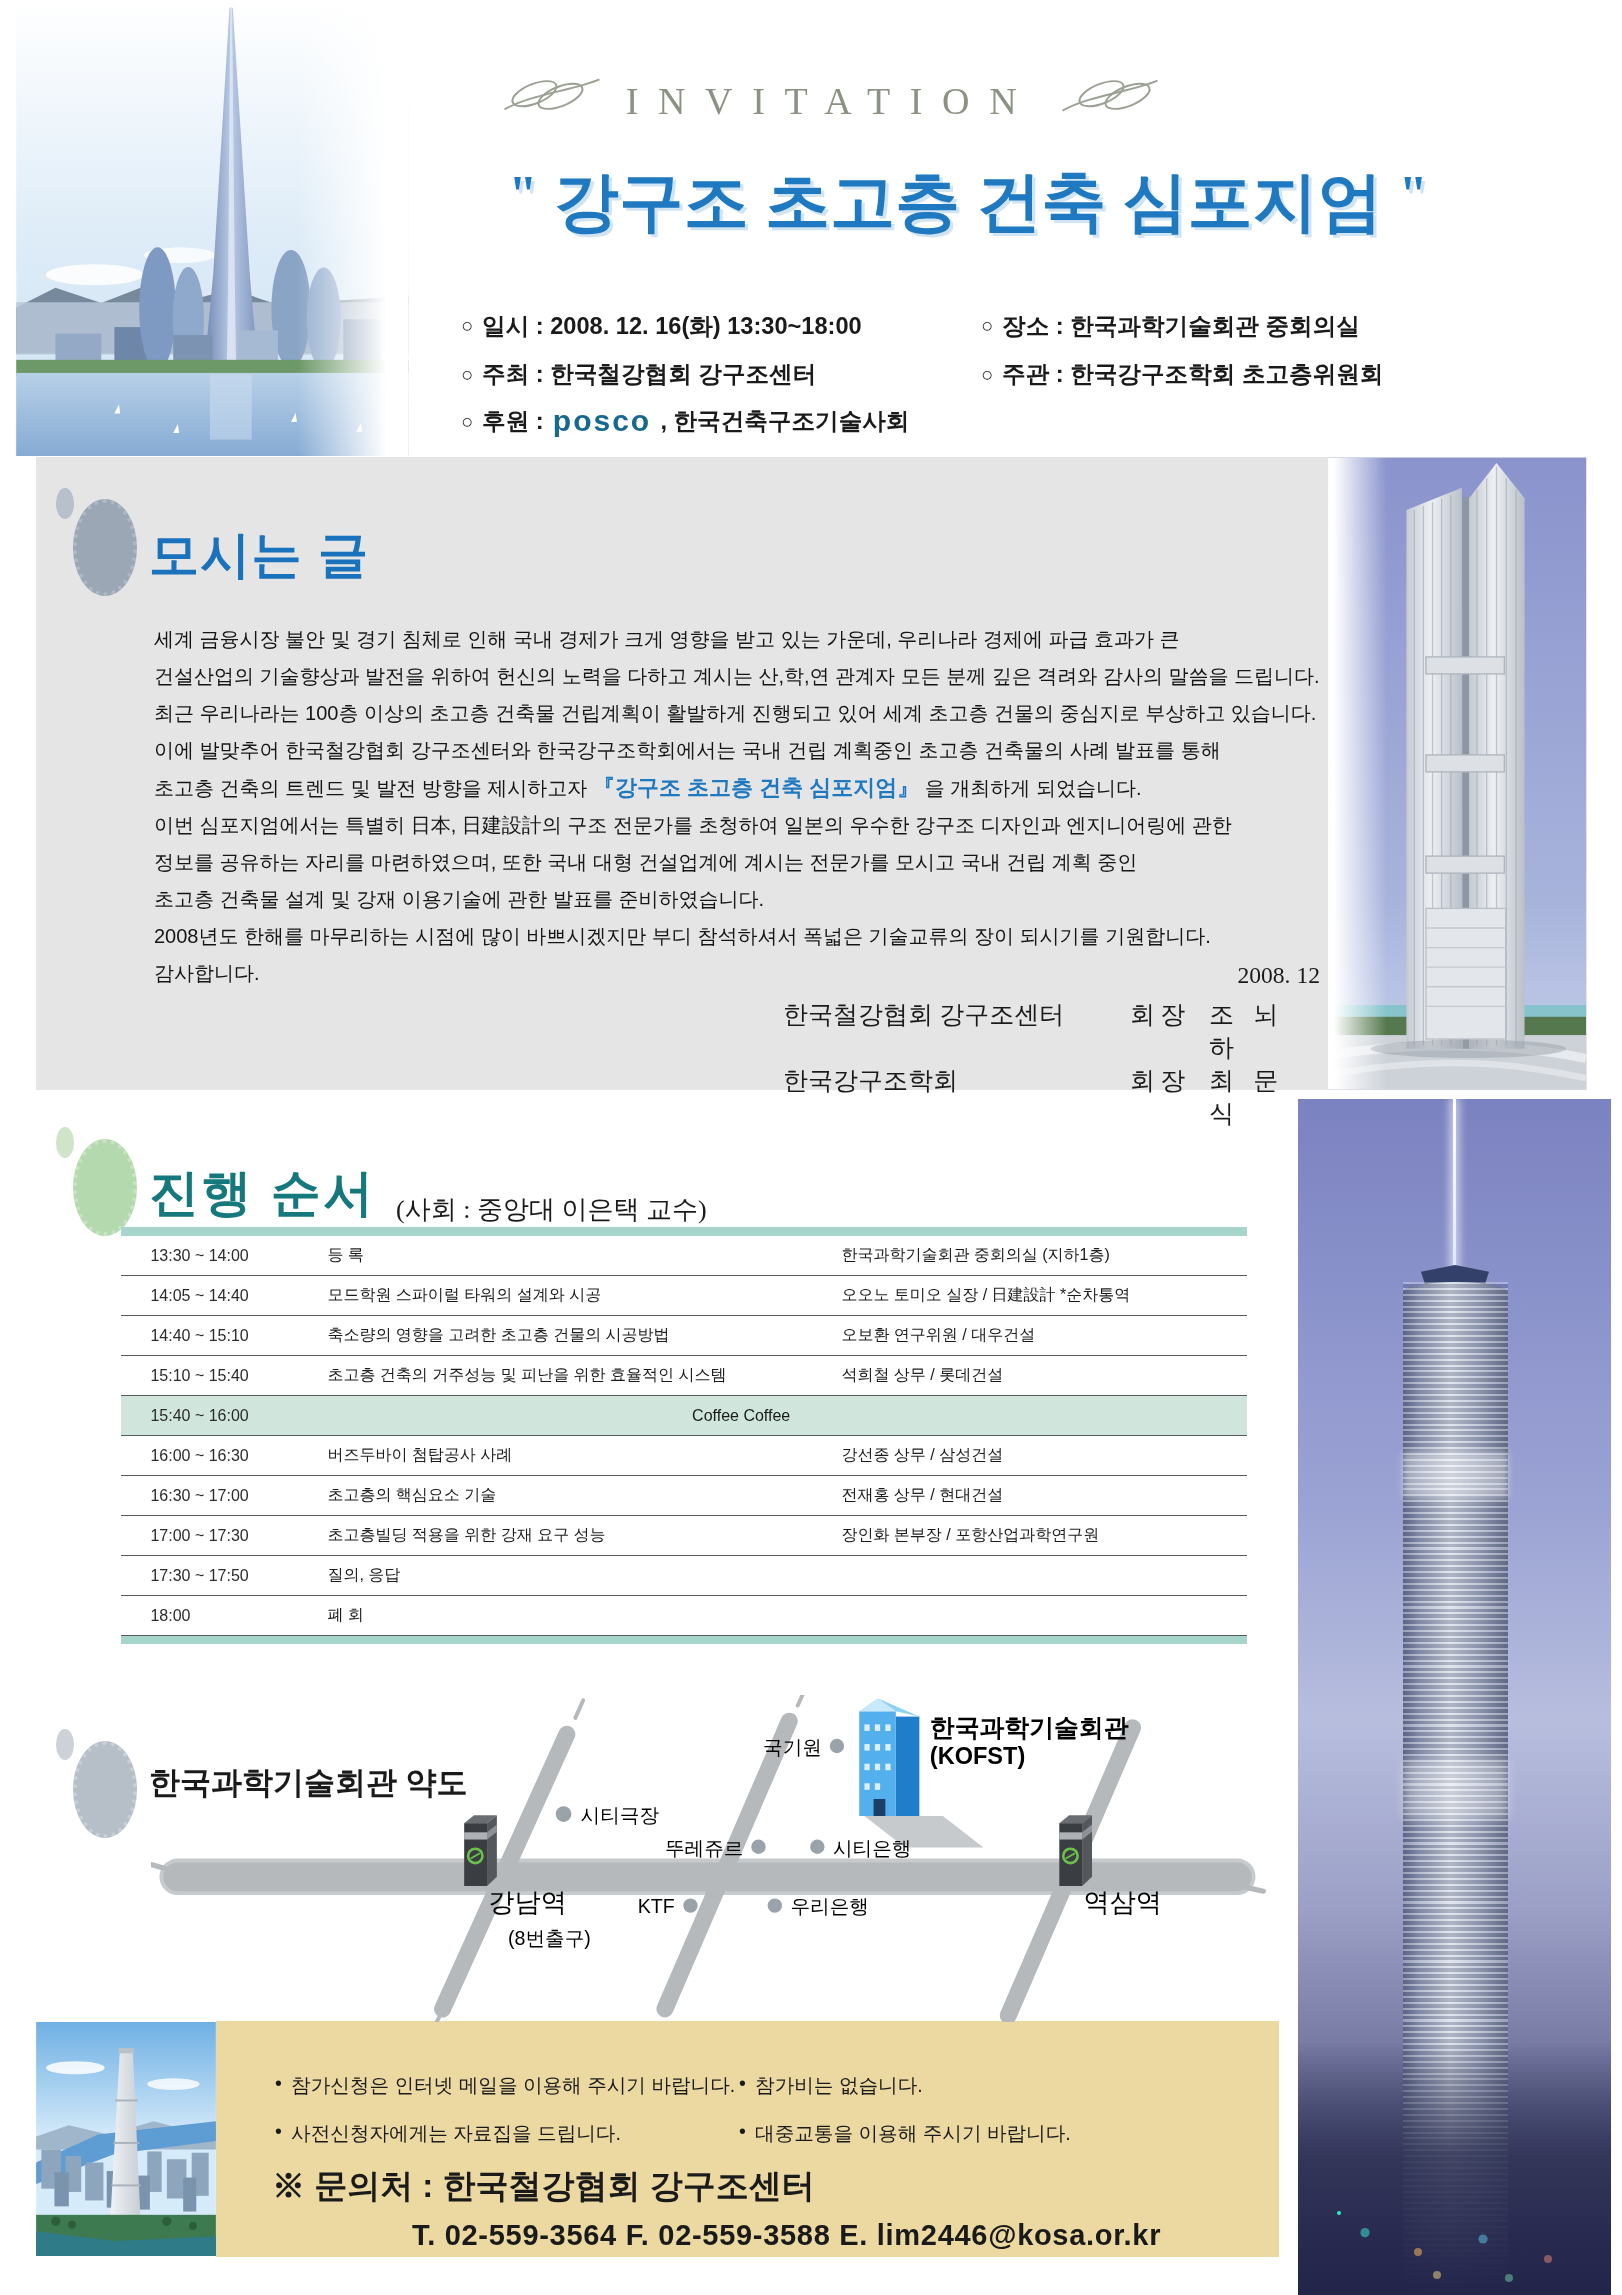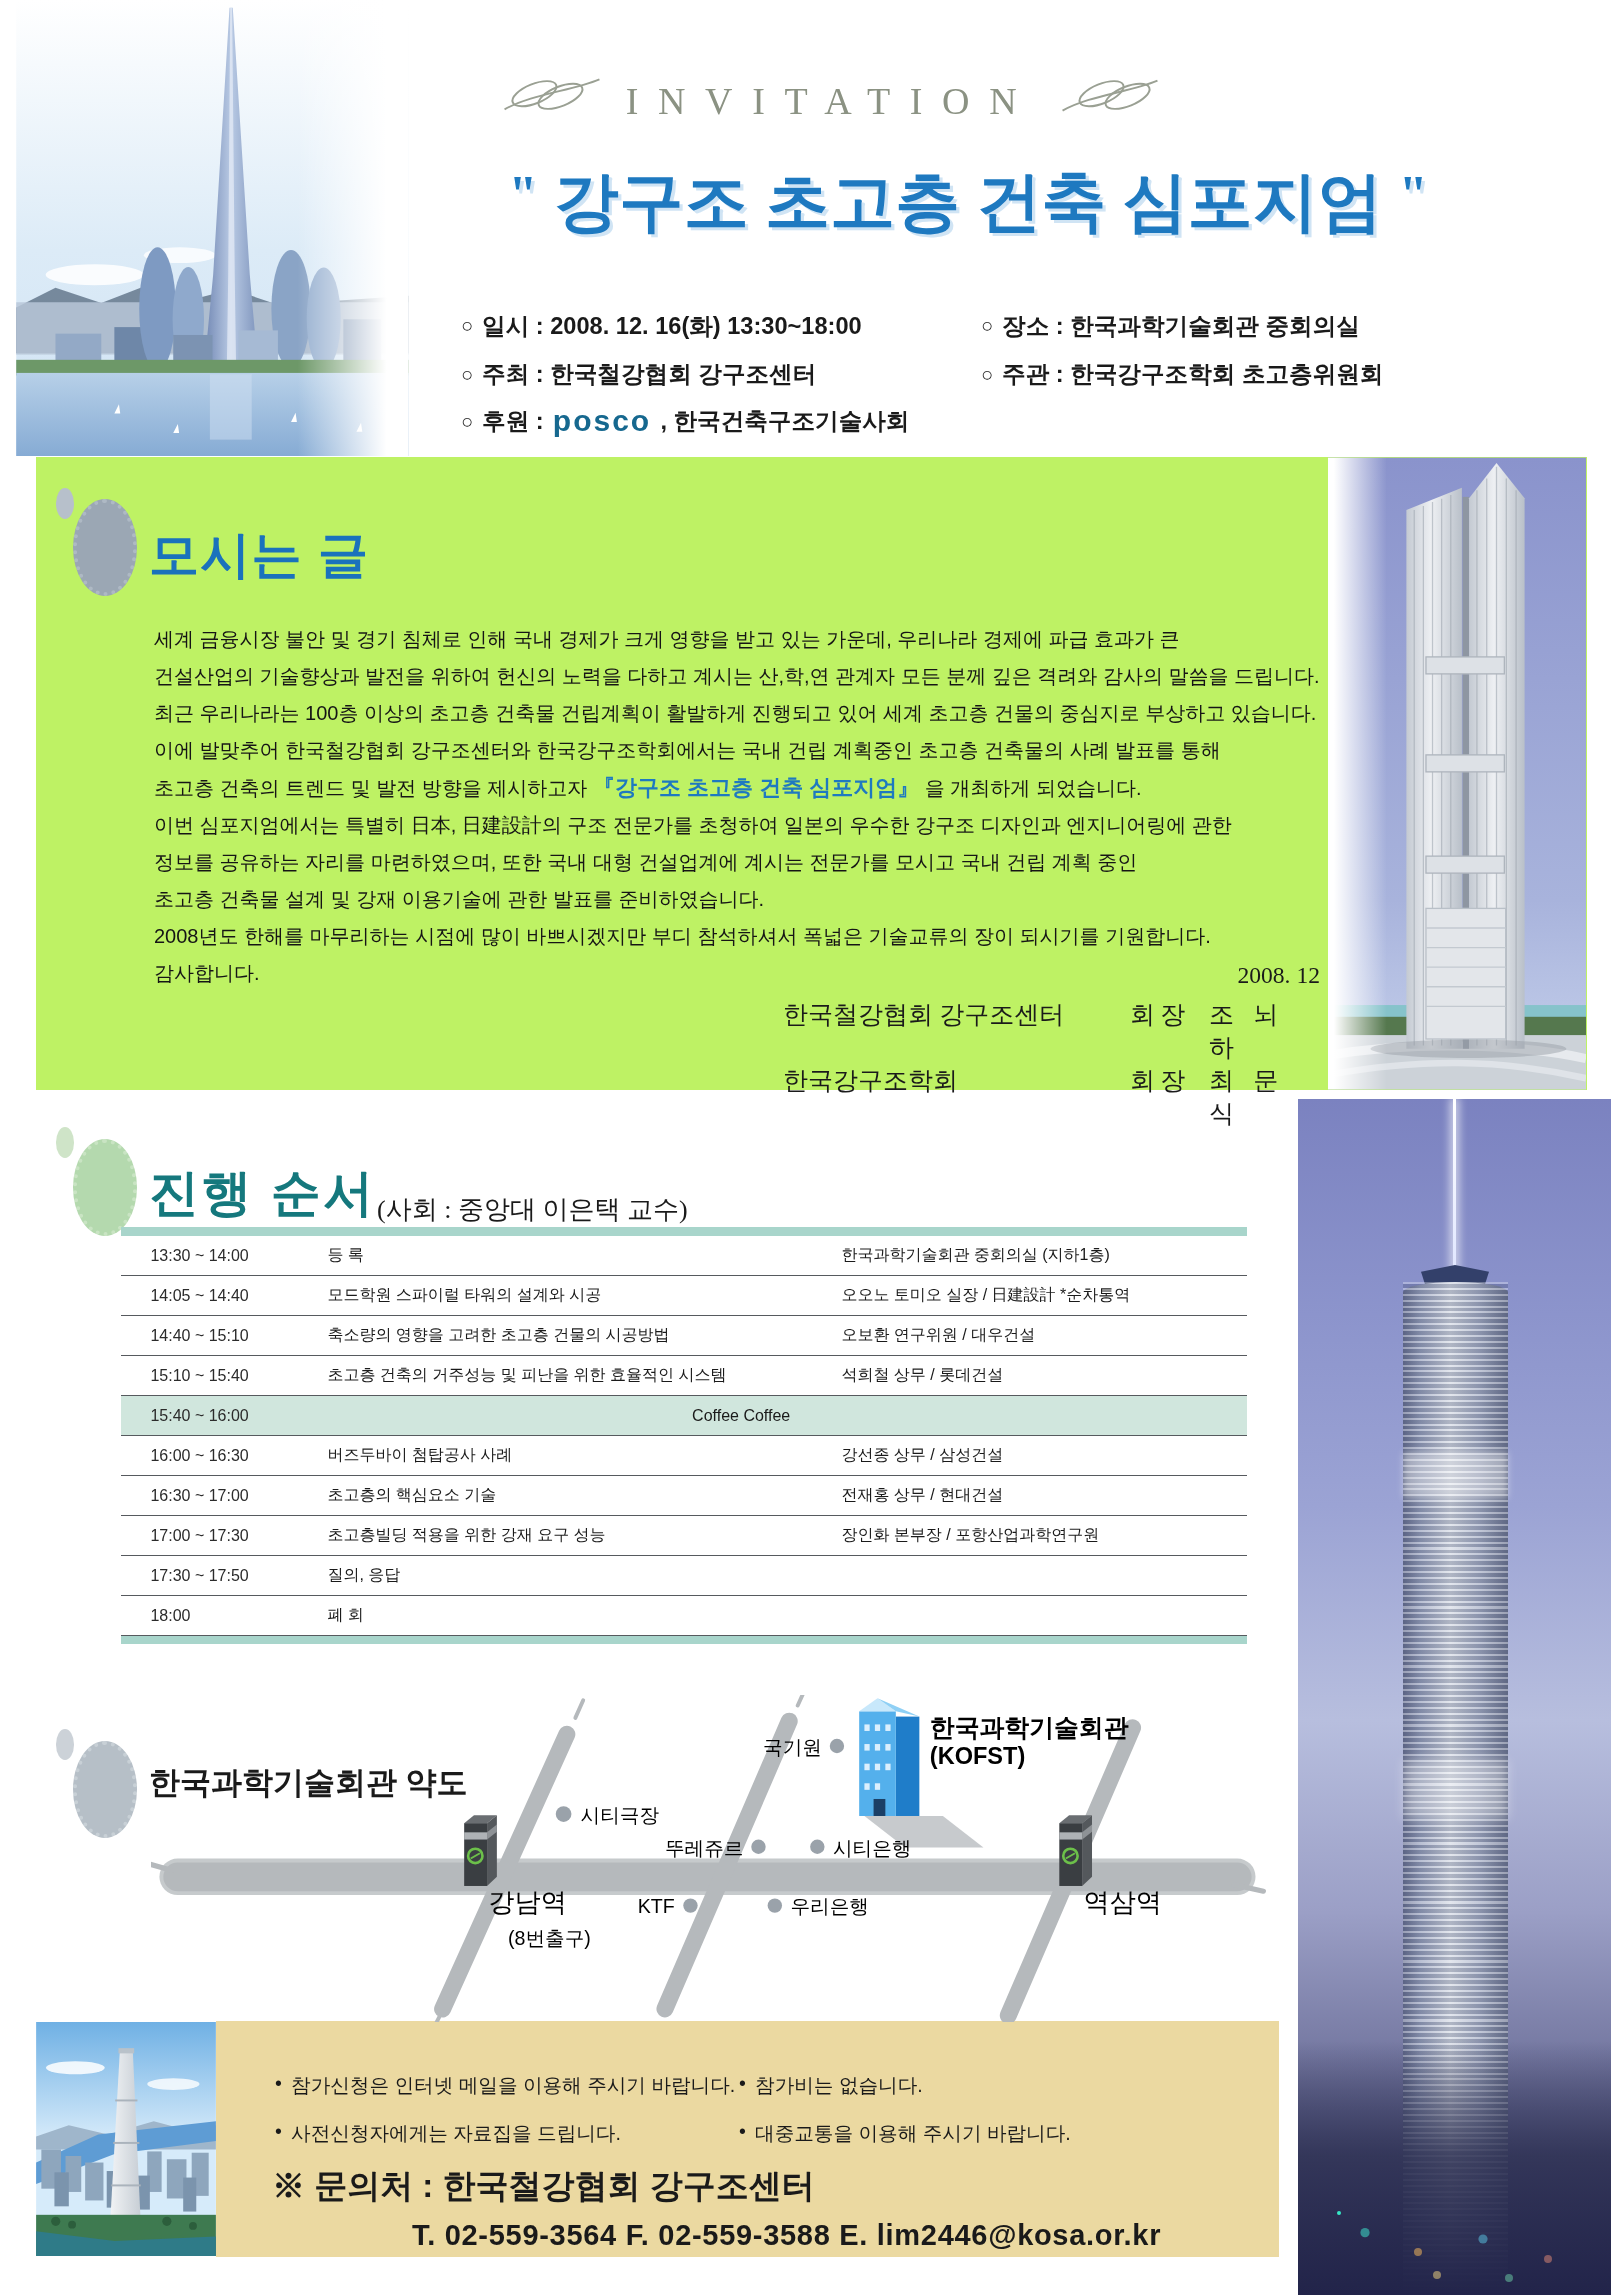--- a/index.html
+++ b/index.html
@@ -15,40 +15,40 @@
   #main-title .q{font-size:52px;vertical-align:11.8px;}
   #details{left:461px;top:306px;width:1047px;height:144px;font-size:23.6px;font-weight:700;}
   .det{position:absolute;white-space:nowrap;display:flex;align-items:center;gap:9.2px;}
   .det .mk{font-size:19.6px;font-weight:400;}
   #det-0{left:0;top:3.9px;} #det-1{left:520px;top:3.9px;}
   #det-2{left:0;top:52px;} #det-3{left:520px;top:52px;}
   #det-4{left:0;top:98px;}
   .posco{font-size:30px;font-weight:800;color:#16688f;letter-spacing:2px;}
 
   
-  #blue-box{left:36px;top:457px;width:1551px;height:633px;background:#bef264;}
+  #blue-box{left:36px;top:457px;width:1551px;height:633px;background:#e5e5e5;}
   .dot-s{border-radius:50%;}
   .dot-c{border-radius:50%;}
   #g-dot{left:19.6px;top:31px;width:18.3px;height:31px;background:#b7c0cb;}
   #g-circle{left:37px;top:42px;width:56px;height:89px;background:#9ba7b4;border:4.6px dotted #aeb9c4;}
   #letter-title{left:113px;top:65px;font-size:50px;font-weight:800;color:#1a72bc;letter-spacing:1.3px;}
   #letter-body{left:118px;top:164px;width:1217px;font-size:20px;line-height:37px;color:#151515;}
   #letter-body .hl{font-size:22px;font-weight:800;color:#1e79c0;}
   #sig-block{right:267px;top:505px;width:589px;text-align:right;font-family:"Liberation Serif",serif;}
   #sig-date{font-size:23.6px;margin-bottom:9.2px;}
   .sig-row{display:flex;width:537px;margin-left:52px;font-size:25px;line-height:33px;}
   .sig-org{flex:1;text-align:left;}
   .sig-title{width:79px;text-align:left;letter-spacing:5.2px;}
   .sig-name{width:111px;text-align:left;letter-spacing:6.5px;}
 
   
   #p-dot{left:56px;top:1127px;width:18.3px;height:31px;background:#cfe4c8;}
   #p-circle{left:73px;top:1139px;width:56px;height:89px;background:#b4d9ae;border:4.6px dotted #c9e4c3;}
   #program-title{left:149px;top:1160px;font-size:50px;font-weight:800;color:#15787d;letter-spacing:2.6px;}
-  #moderator{left:377px;top:1192px;font-size:26px;font-family:"Liberation Serif",serif;}
+  #moderator{left:396px;top:1192px;font-size:26px;font-family:"Liberation Serif",serif;}
   #schedule{left:121px;top:1227px;width:1126px;}
   .band{height:9.2px;background:#a8d5cb;}
   .band.bot{height:7.9px;}
   .s-row{height:39px;display:flex;align-items:center;border-bottom:1.3px solid #565a5e;font-size:16px;}
   .s-row:last-of-type{border-bottom:none;}
   .s-time{width:177px;padding-left:29.4px;color:#2b2b2b;}
   .s-item{width:514px;}
   .s-speaker{flex:1;}
   .s-row.break{background:#d0e6dd;}
   .s-row.break .s-item{flex:1;text-align:center;padding-right:92px;}

